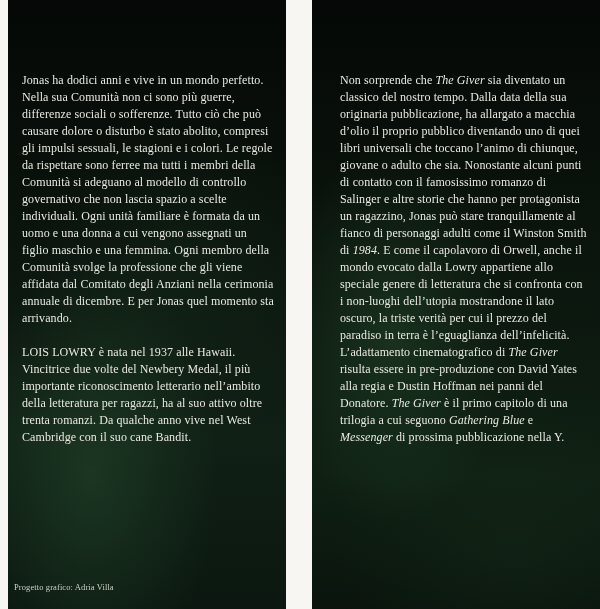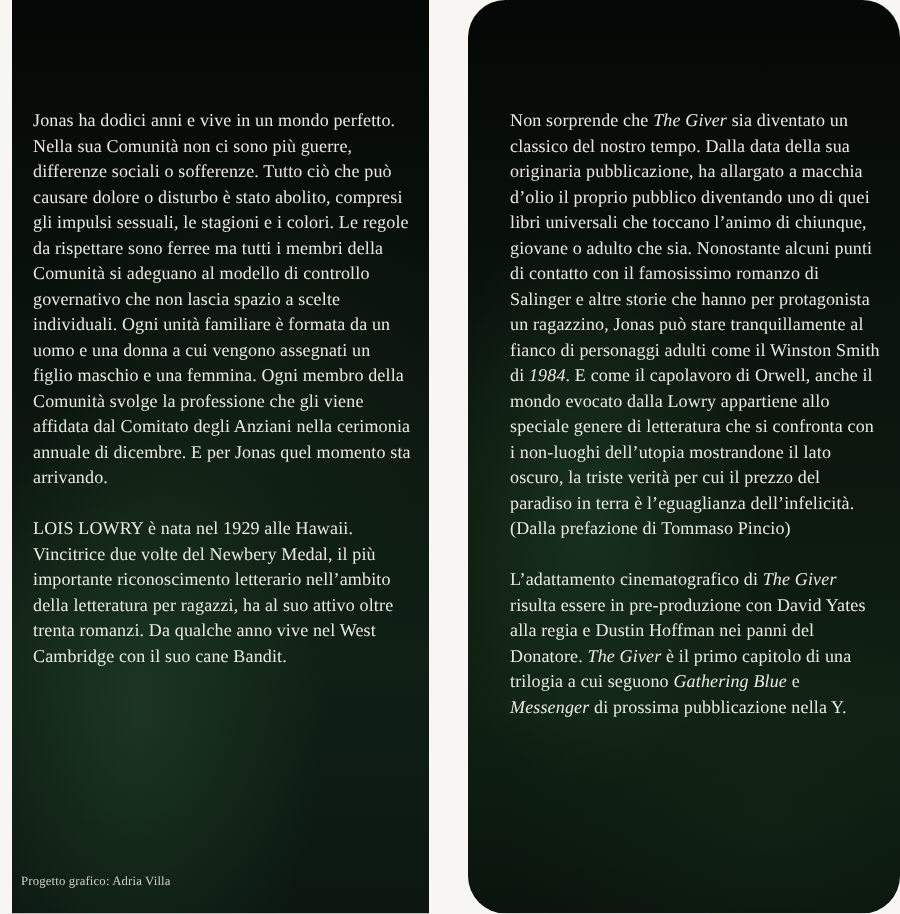--- a/index.html
+++ b/index.html
@@ -33,21 +33,20 @@
       radial-gradient(ellipse 70% 55% at 30% 78%, rgba(46,92,56,0.38), rgba(0,0,0,0) 65%),
       radial-gradient(ellipse 80% 40% at 60% 45%, rgba(30,60,38,0.25), rgba(0,0,0,0) 70%),
       linear-gradient(180deg, #050806 0%, #0a130c 38%, #102015 72%, #0b1710 100%);
   }
   .flap-right{
     flex:1 1 auto;
     background:
       radial-gradient(ellipse 65% 50% at 28% 55%, rgba(48,96,58,0.34), rgba(0,0,0,0) 62%),
       radial-gradient(ellipse 90% 35% at 70% 90%, rgba(26,54,34,0.28), rgba(0,0,0,0) 70%),
       linear-gradient(180deg, #050806 0%, #0b150d 42%, #0f2013 78%, #0a140c 100%);
-    border-radius: 25px;
   }
   .flap-text{
     position:absolute;
     top:72px;
     font-size:12px;
     line-height:17px;
     letter-spacing:0.1px;
   }
   .flap-left .flap-text{left:14px;right:12px;}
   .flap-right .flap-text{left:28px;right:12px;}
@@ -69,29 +68,28 @@
 </style>
 </head>
 <body>
 
 <div class="spread">
   <div class="edge-left"></div>
 
   <div class="flap flap-left">
     <div class="flap-text">
         <p class="flap-para"><span>Jonas ha dodici anni e vive in un mondo perfetto. Nella sua Comunità non ci sono più guerre, differenze sociali o sofferenze. Tutto ciò che può causare dolore o disturbo è stato abolito, compresi gli impulsi sessuali, le stagioni e i colori. Le regole da rispettare sono ferree ma tutti i membri della Comunità si adeguano al modello di controllo governativo che non lascia spazio a scelte individuali. Ogni unità familiare è formata da un uomo e una donna a cui vengono assegnati un figlio maschio e una femmina. Ogni membro della Comunità svolge la professione che gli viene affidata dal Comitato degli Anziani nella cerimonia annuale di dicembre. E per Jonas quel momento sta arrivando.</span></p>
-        <p class="flap-para"><span>LOIS LOWRY è nata nel 1929 alle Hawaii. Vincitrice due volte del Newbery Medal, il più importante riconoscimento letterario nell’ambito della letteratura per ragazzi, ha al suo attivo oltre trenta romanzi. Da qualche anno vive nel West Cambridge con il suo cane Bandit.</span></p>
+        <p class="flap-para"><span>LOIS LOWRY è nata nel 1937 alle Hawaii. Vincitrice due volte del Newbery Medal, il più importante riconoscimento letterario nell’ambito della letteratura per ragazzi, ha al suo attivo oltre trenta romanzi. Da qualche anno vive nel West Cambridge con il suo cane Bandit.</span></p>
       </div>
     <div class="credits">
         <p class="flap-para"><span>Progetto grafico: Adria Villa</span></p>
       </div>
   </div>
 
   <div class="gutter"></div>
 
   <div class="flap flap-right">
     <div class="flap-text">
         <p class="flap-para tight"><span>Non sorprende che </span><span class="it">The Giver</span><span> sia diventato un classico del nostro tempo. Dalla data della sua originaria pubblicazione, ha allargato a macchia d’olio il proprio pubblico diventando uno di quei libri universali che toccano l’animo di chiunque, giovane o adulto che sia. Nonostante alcuni punti di contatto con il famosissimo romanzo di Salinger e altre storie che hanno per protagonista un ragazzino, Jonas può stare tranquillamente al fianco di personaggi adulti come il Winston Smith di </span><span class="it">1984</span><span>. E come il capolavoro di Orwell, anche il mondo evocato dalla Lowry appartiene allo speciale genere di letteratura che si confronta con i non-luoghi dell’utopia mostrandone il lato oscuro, la triste verità per cui il prezzo del paradiso in terra è l’eguaglianza dell’infelicità.</span></p>
-        <p class="flap-para"><span>(Dalla prefazione di Tommaso Pincio)</span></p>
         <p class="flap-para"><span>L’adattamento cinematografico di </span><span class="it">The Giver</span><span> risulta essere in pre-produzione con David Yates alla regia e Dustin Hoffman nei panni del Donatore. </span><span class="it">The Giver</span><span> è il primo capitolo di una trilogia a cui seguono </span><span class="it">Gathering Blue</span><span> e </span><span class="it">Messenger</span><span> di prossima pubblicazione nella Y.</span></p>
       </div>
   </div>
 </div>
 
 </body></html>

